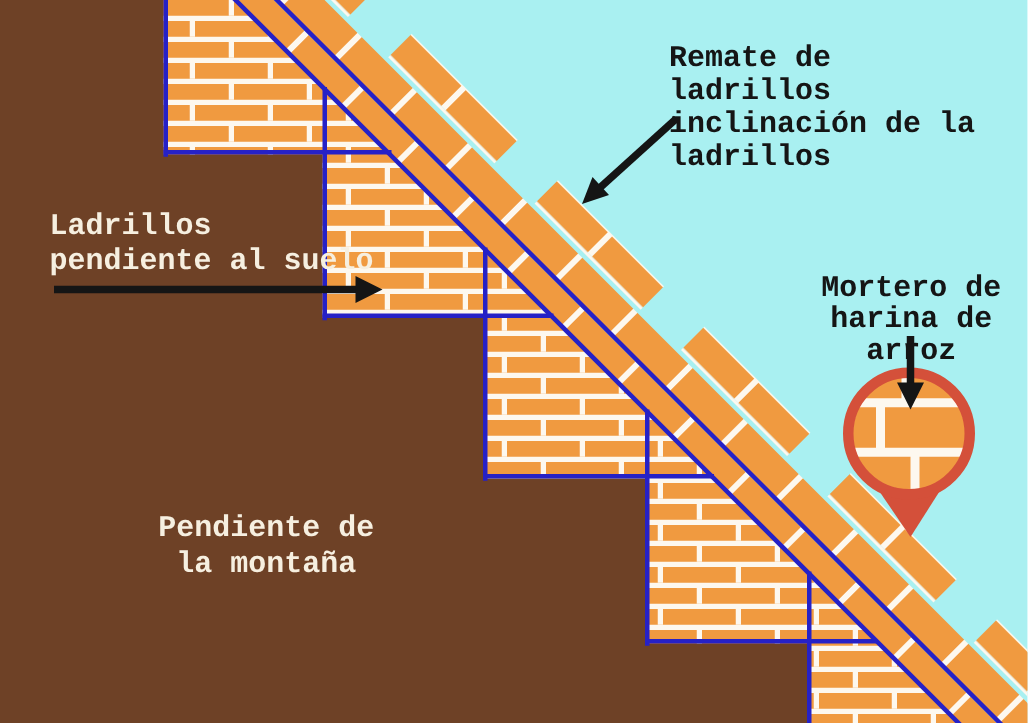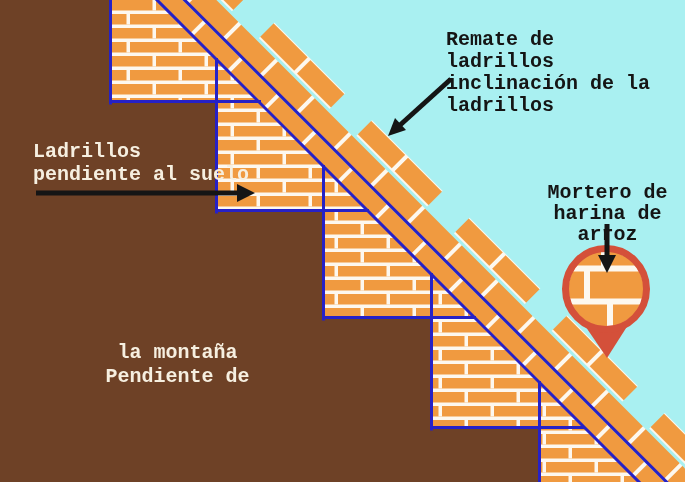--- a/index.html
+++ b/index.html
@@ -120,20 +120,20 @@
   <div class="lbl lbl-remate">
     <span>Remate de ladrillos</span>
     <span>inclinación de la</span>
     <span>ladrillos</span>
   </div>
   <div class="lbl lbl-ladrillos">
     <span>Ladrillos</span>
     <span>pendiente al suelo</span>
   </div>
   <div class="lbl lbl-pendiente">
+    <span>Pendiente de</span>
     <span>la montaña</span>
-    <span>Pendiente de</span>
   </div>
   <div class="lbl lbl-mortero">
     <span>Mortero de</span>
     <span>harina de arroz</span>
   </div>
 </div>
 
 </body></html>

